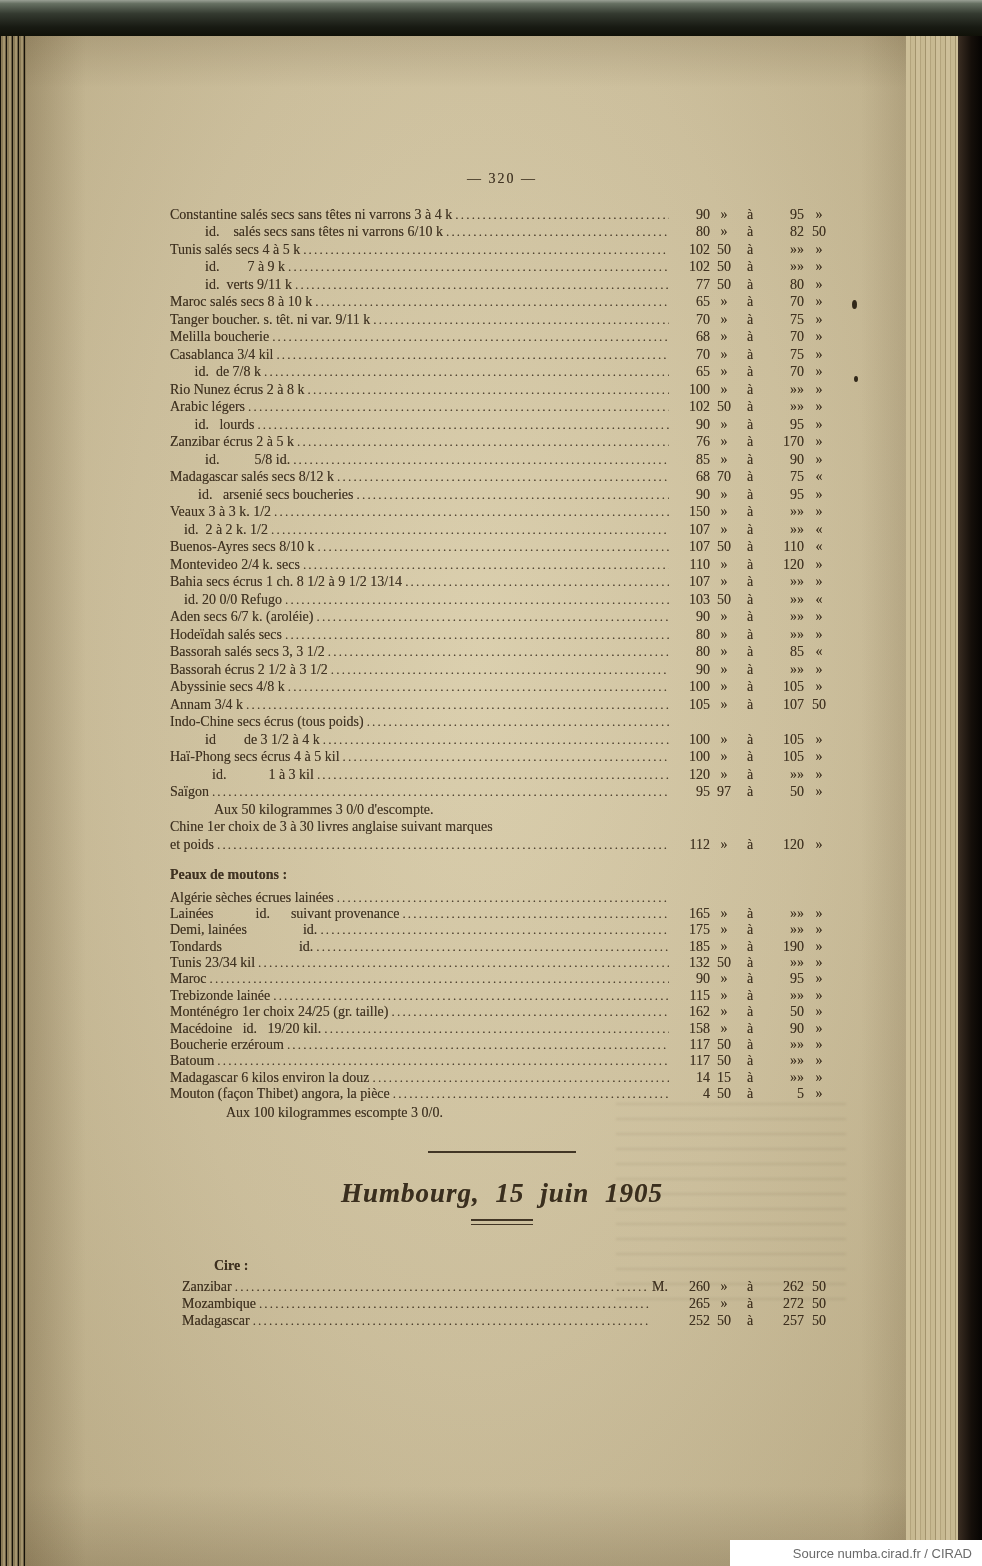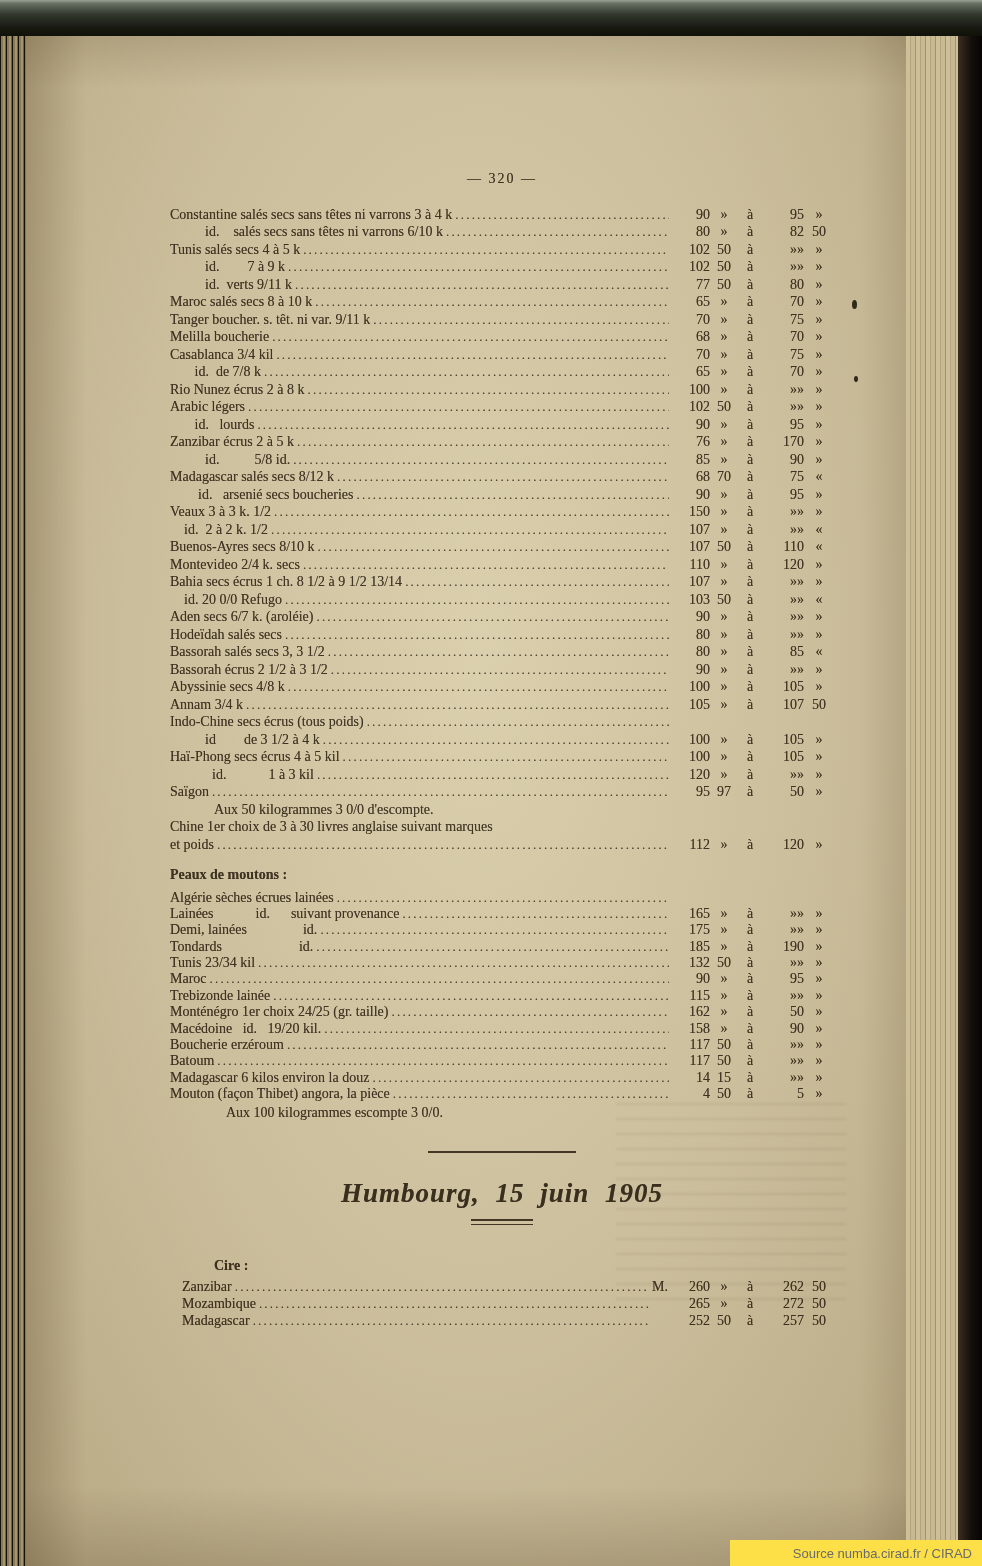--- a/index.html
+++ b/index.html
@@ -79,21 +79,21 @@
   .section-heading{font-weight:bold;margin:13px 0 5px;}
   .rule{width:148px;border-top:2px solid #3c3020;margin:30px auto 0;}
   .hamburg{
     text-align:center;font-style:italic;font-weight:bold;font-size:27px;
     letter-spacing:1px;word-spacing:8px;margin-top:32px;color:#342919;
   }
   .double-rule{width:62px;height:3px;margin:16px auto 0;border-top:2px solid #3c3020;border-bottom:1px solid #3c3020;}
   .cire-heading{font-weight:bold;margin:32px 0 4px 44px;}
   
   .source-bar{
-    position:absolute;right:0;bottom:0;width:252px;height:26px;background:#fde047;
+    position:absolute;right:0;bottom:0;width:252px;height:26px;background:#ffffff;
     display:flex;align-items:center;justify-content:flex-end;padding-right:10px;box-sizing:border-box;
     font-family:"Liberation Sans","DejaVu Sans",sans-serif;font-size:13px;color:#6a6a6a;z-index:10;
   }
 </style>
 </head>
 <body>
 
 <div class="scene">
   <div class="left-stack"></div>
 

